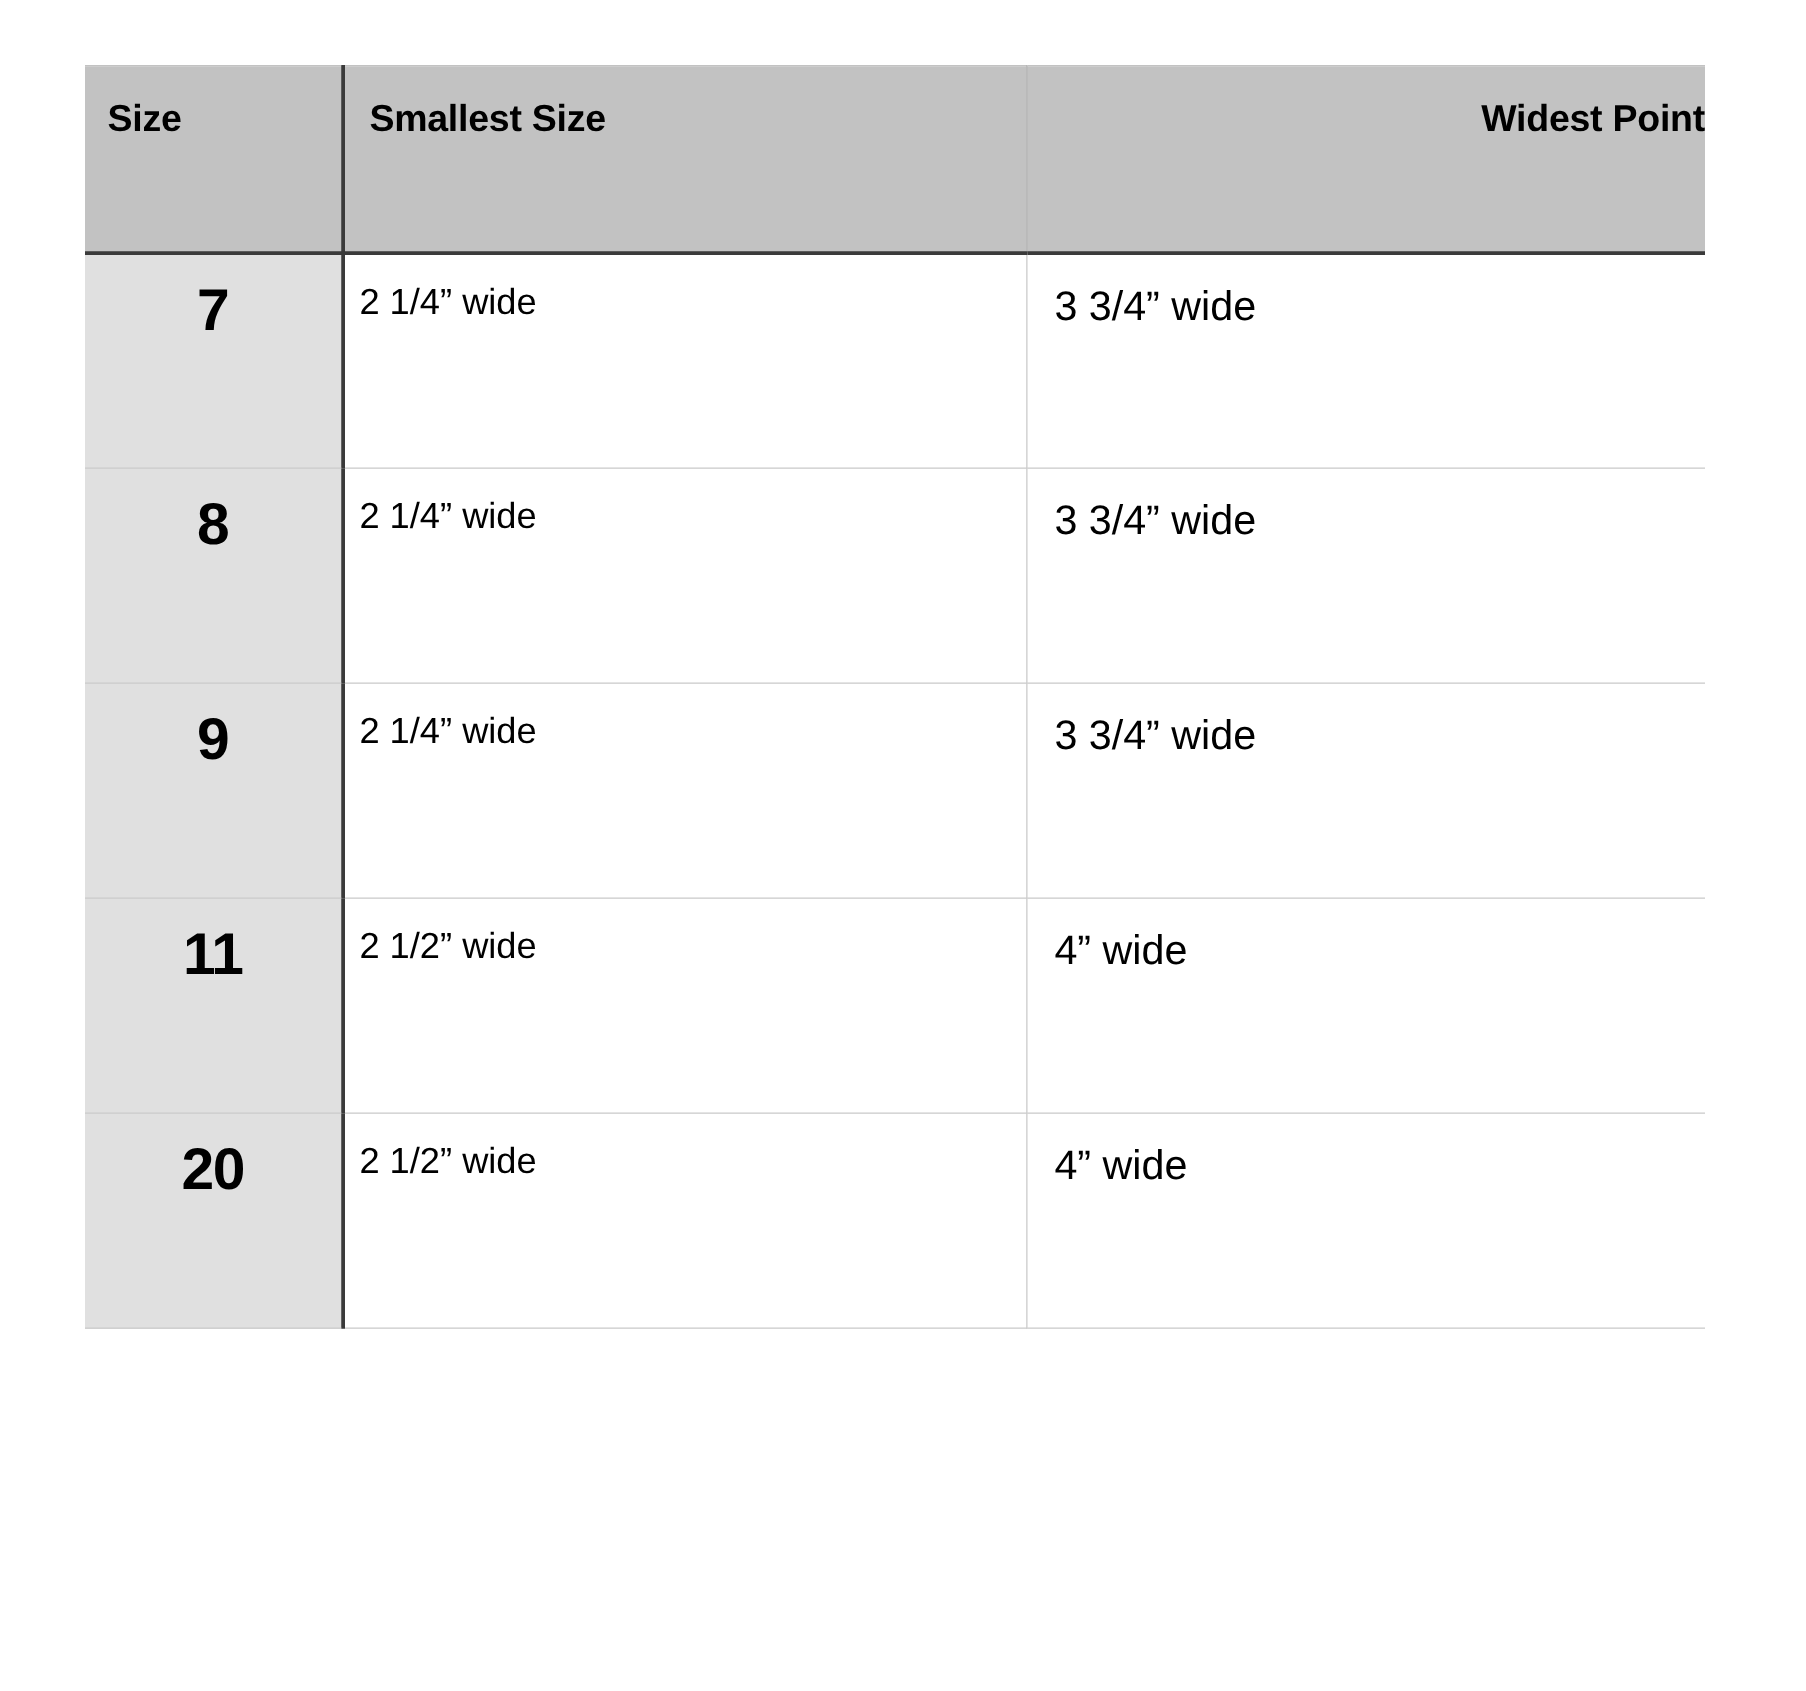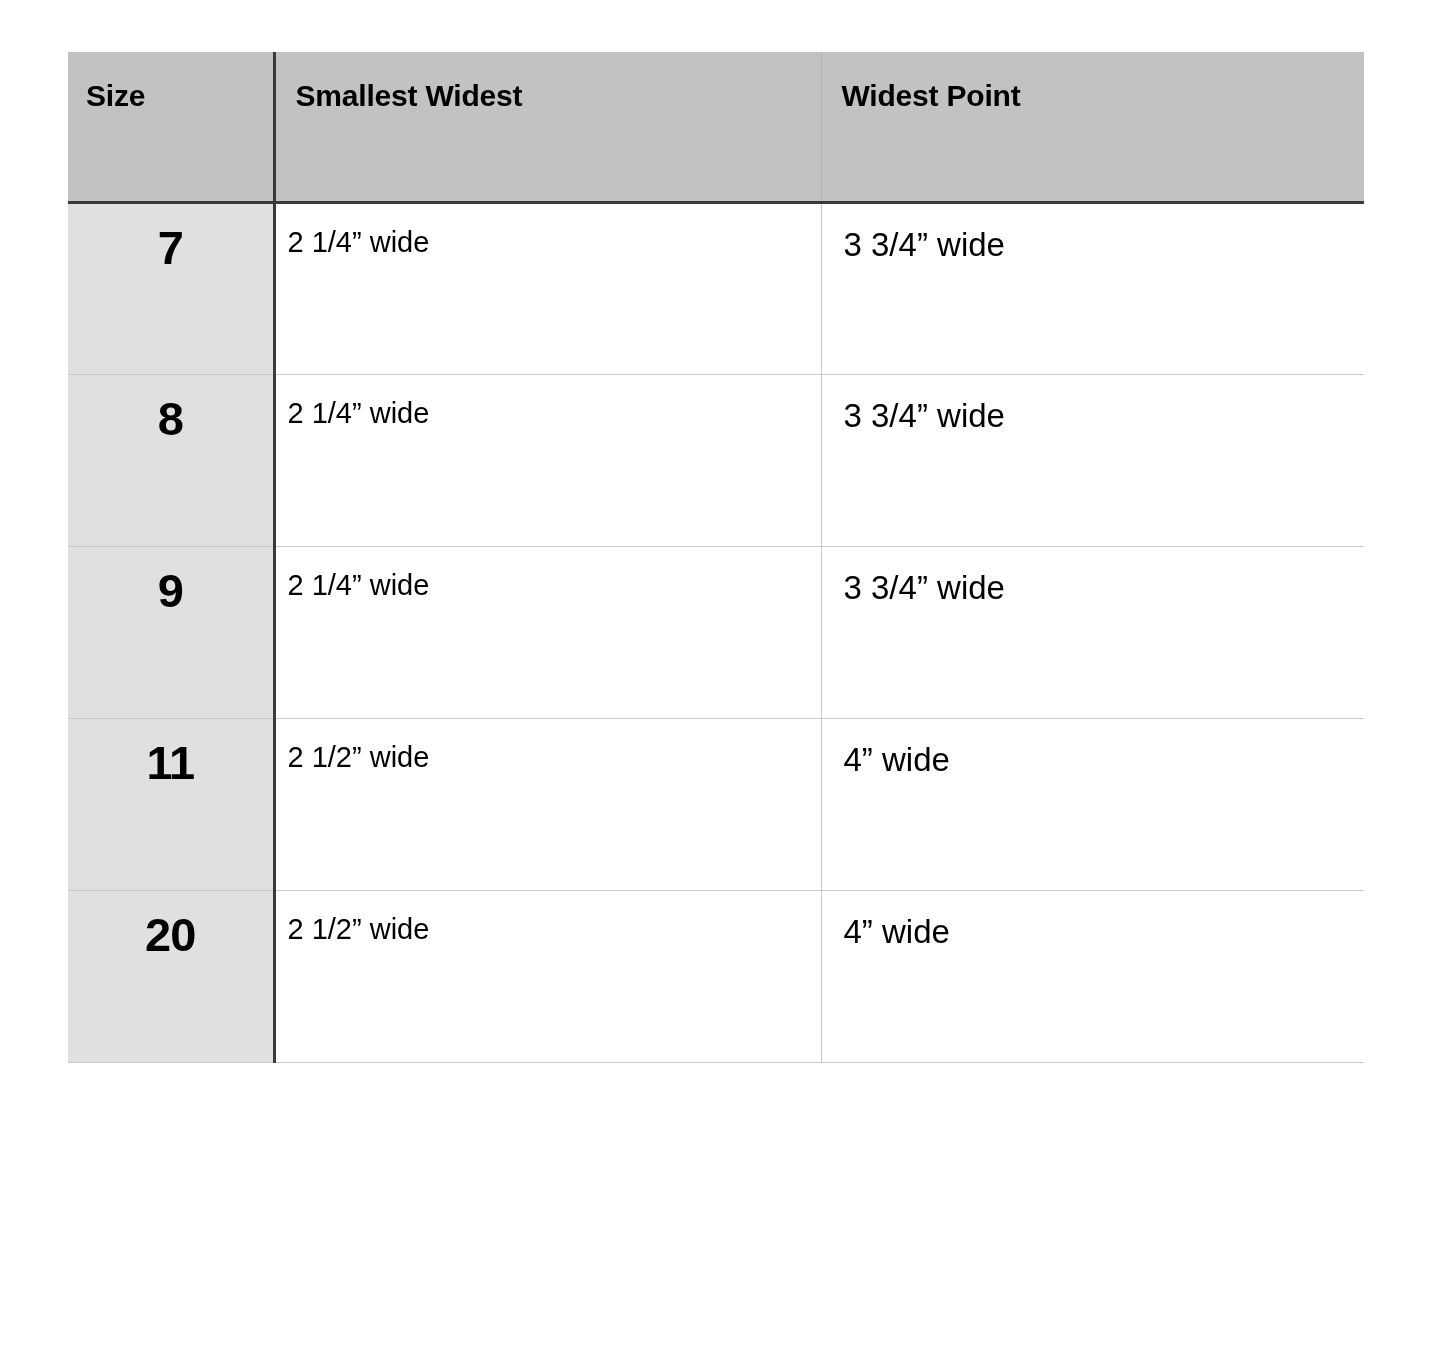--- a/index.html
+++ b/index.html
@@ -52,20 +52,21 @@
   thead th.th-size {
     padding-left: 18px;
     border-right: 3px solid #3a3a3a;
   }
   thead th.th-small {
     border-right: 1px solid #b3b3b3;
     padding-left: 20px;
   }
   thead th.th-wide {
     padding-left: 20px;
+    text-align: right;
   }
 
   
   tbody td {
     vertical-align: top;
     height: 172px;
     box-sizing: border-box;
     border-bottom: 1px solid #c9c9c9;
     background: #ffffff;
   }
@@ -98,21 +99,21 @@
   <div class="table-wrap">
     <table class="size-table">
       <colgroup>
         <col class="c-size">
         <col class="c-small">
         <col class="c-wide">
       </colgroup>
       <thead>
         <tr>
           <th class="th-size">Size</th>
-          <th class="th-small">Smallest Widest</th>
+          <th class="th-small">Smallest Size</th>
           <th class="th-wide">Widest Point</th>
         </tr>
       </thead>
       <tbody>
         <tr>
           <td class="cell-size">7</td>
           <td class="cell-small">2 1/4” wide</td>
           <td class="cell-wide">3 3/4” wide</td>
         </tr>
         <tr>

